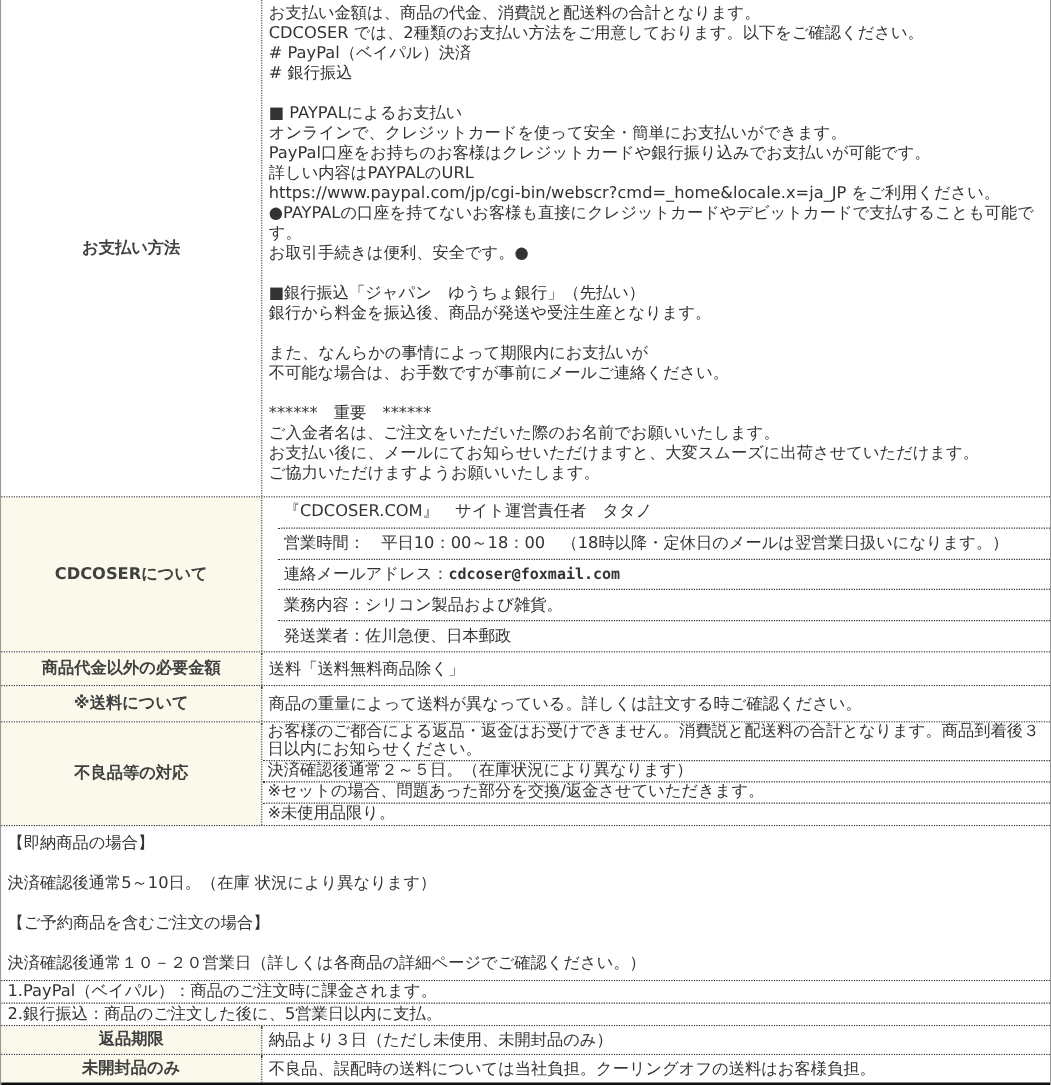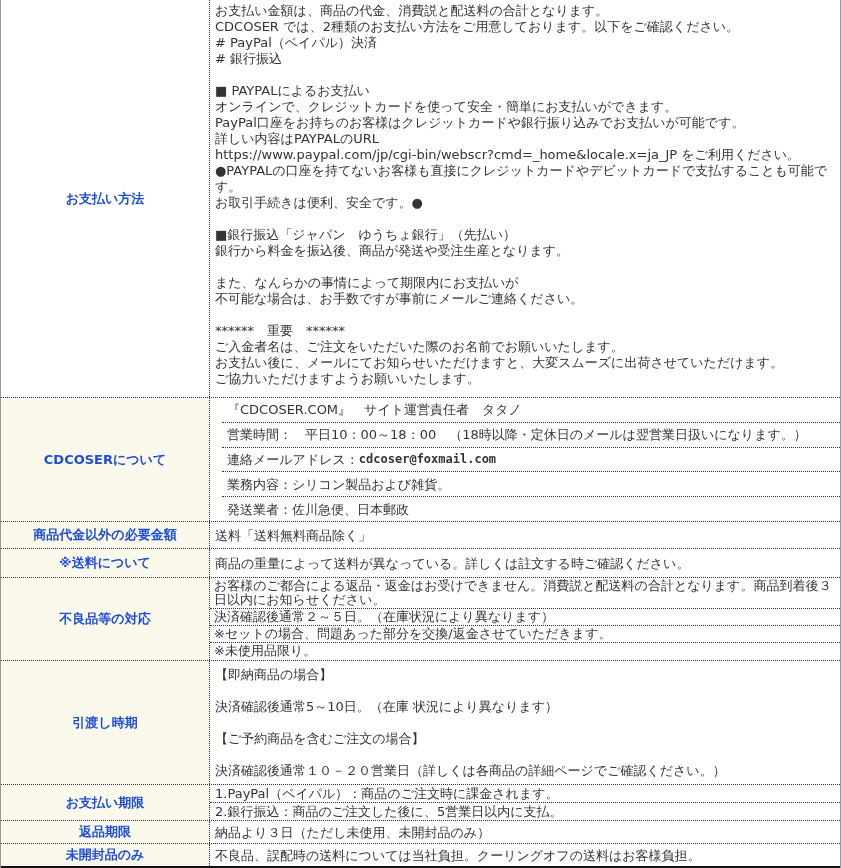--- a/index.html
+++ b/index.html
@@ -19,21 +19,21 @@
   .s3{height:27px}
   .s4{height:29px}
   .s5{height:83px}
   .s6{height:124px}
   .s7{height:36px}
   .s8{height:23px}
   .s9{height:22px;border-bottom:none}
   .hd{
     width:196px;flex:none;border-right:1px dotted #333;
     display:flex;align-items:center;justify-content:center;
-    font-weight:bold;color:#1d4ed8;background:#faf9ec;text-align:center;
+    font-weight:bold;color:#404040;background:#faf9ec;text-align:center;
     padding:0 6px;box-sizing:content-box;line-height:16px;
   }
   .hd.white{background:#fff}
   .bd{flex:1;min-width:0;display:flex;flex-direction:column;background:#fff;overflow:hidden;}
   .content{padding:3px 5px;line-height:16px;}
   .pre{white-space:pre-wrap;word-break:break-all;}
   .rows .subrow{
     border-bottom:1px dotted #333;padding:1px 5px;display:flex;
     align-items:center;line-height:15px;box-sizing:border-box;
   }
@@ -112,34 +112,32 @@
       <div class="hd">不良品等の対応</div>
       <div class="bd rows">
         <div class="subrow">お客様のご都合による返品・返金はお受けできません。消費説と配送料の合計となります。商品到着後３日以内にお知らせください。</div>
         <div class="subrow">決済確認後通常２～５日。（在庫状況により異なります）</div>
         <div class="subrow">※セットの場合、問題あった部分を交換/返金させていただきます。</div>
         <div class="subrow">※未使用品限り。</div>
       </div>
     </div>
 
     <div class="row s6">
-      <div class="hd">引渡し時期</div>
       <div class="bd">
         <div class="content pre" style="padding-top:6px;">【即納商品の場合】
 
 決済確認後通常5～10日。（在庫 状況により異なります）
 
 【ご予約商品を含むご注文の場合】
 
 決済確認後通常１０－２０営業日（詳しくは各商品の詳細ページでご確認ください。）</div>
       </div>
     </div>
 
     <div class="row s7">
-      <div class="hd">お支払い期限</div>
       <div class="bd rows">
         <div class="subrow">1.PayPal（ベイパル）：商品のご注文時に課金されます。</div>
         <div class="subrow">2.銀行振込：商品のご注文した後に、5営業日以内に支払。</div>
       </div>
     </div>
 
     <div class="row s8">
       <div class="hd">返品期限</div>
       <div class="bd rows">
         <div class="subrow">納品より３日（ただし未使用、未開封品のみ）</div>

